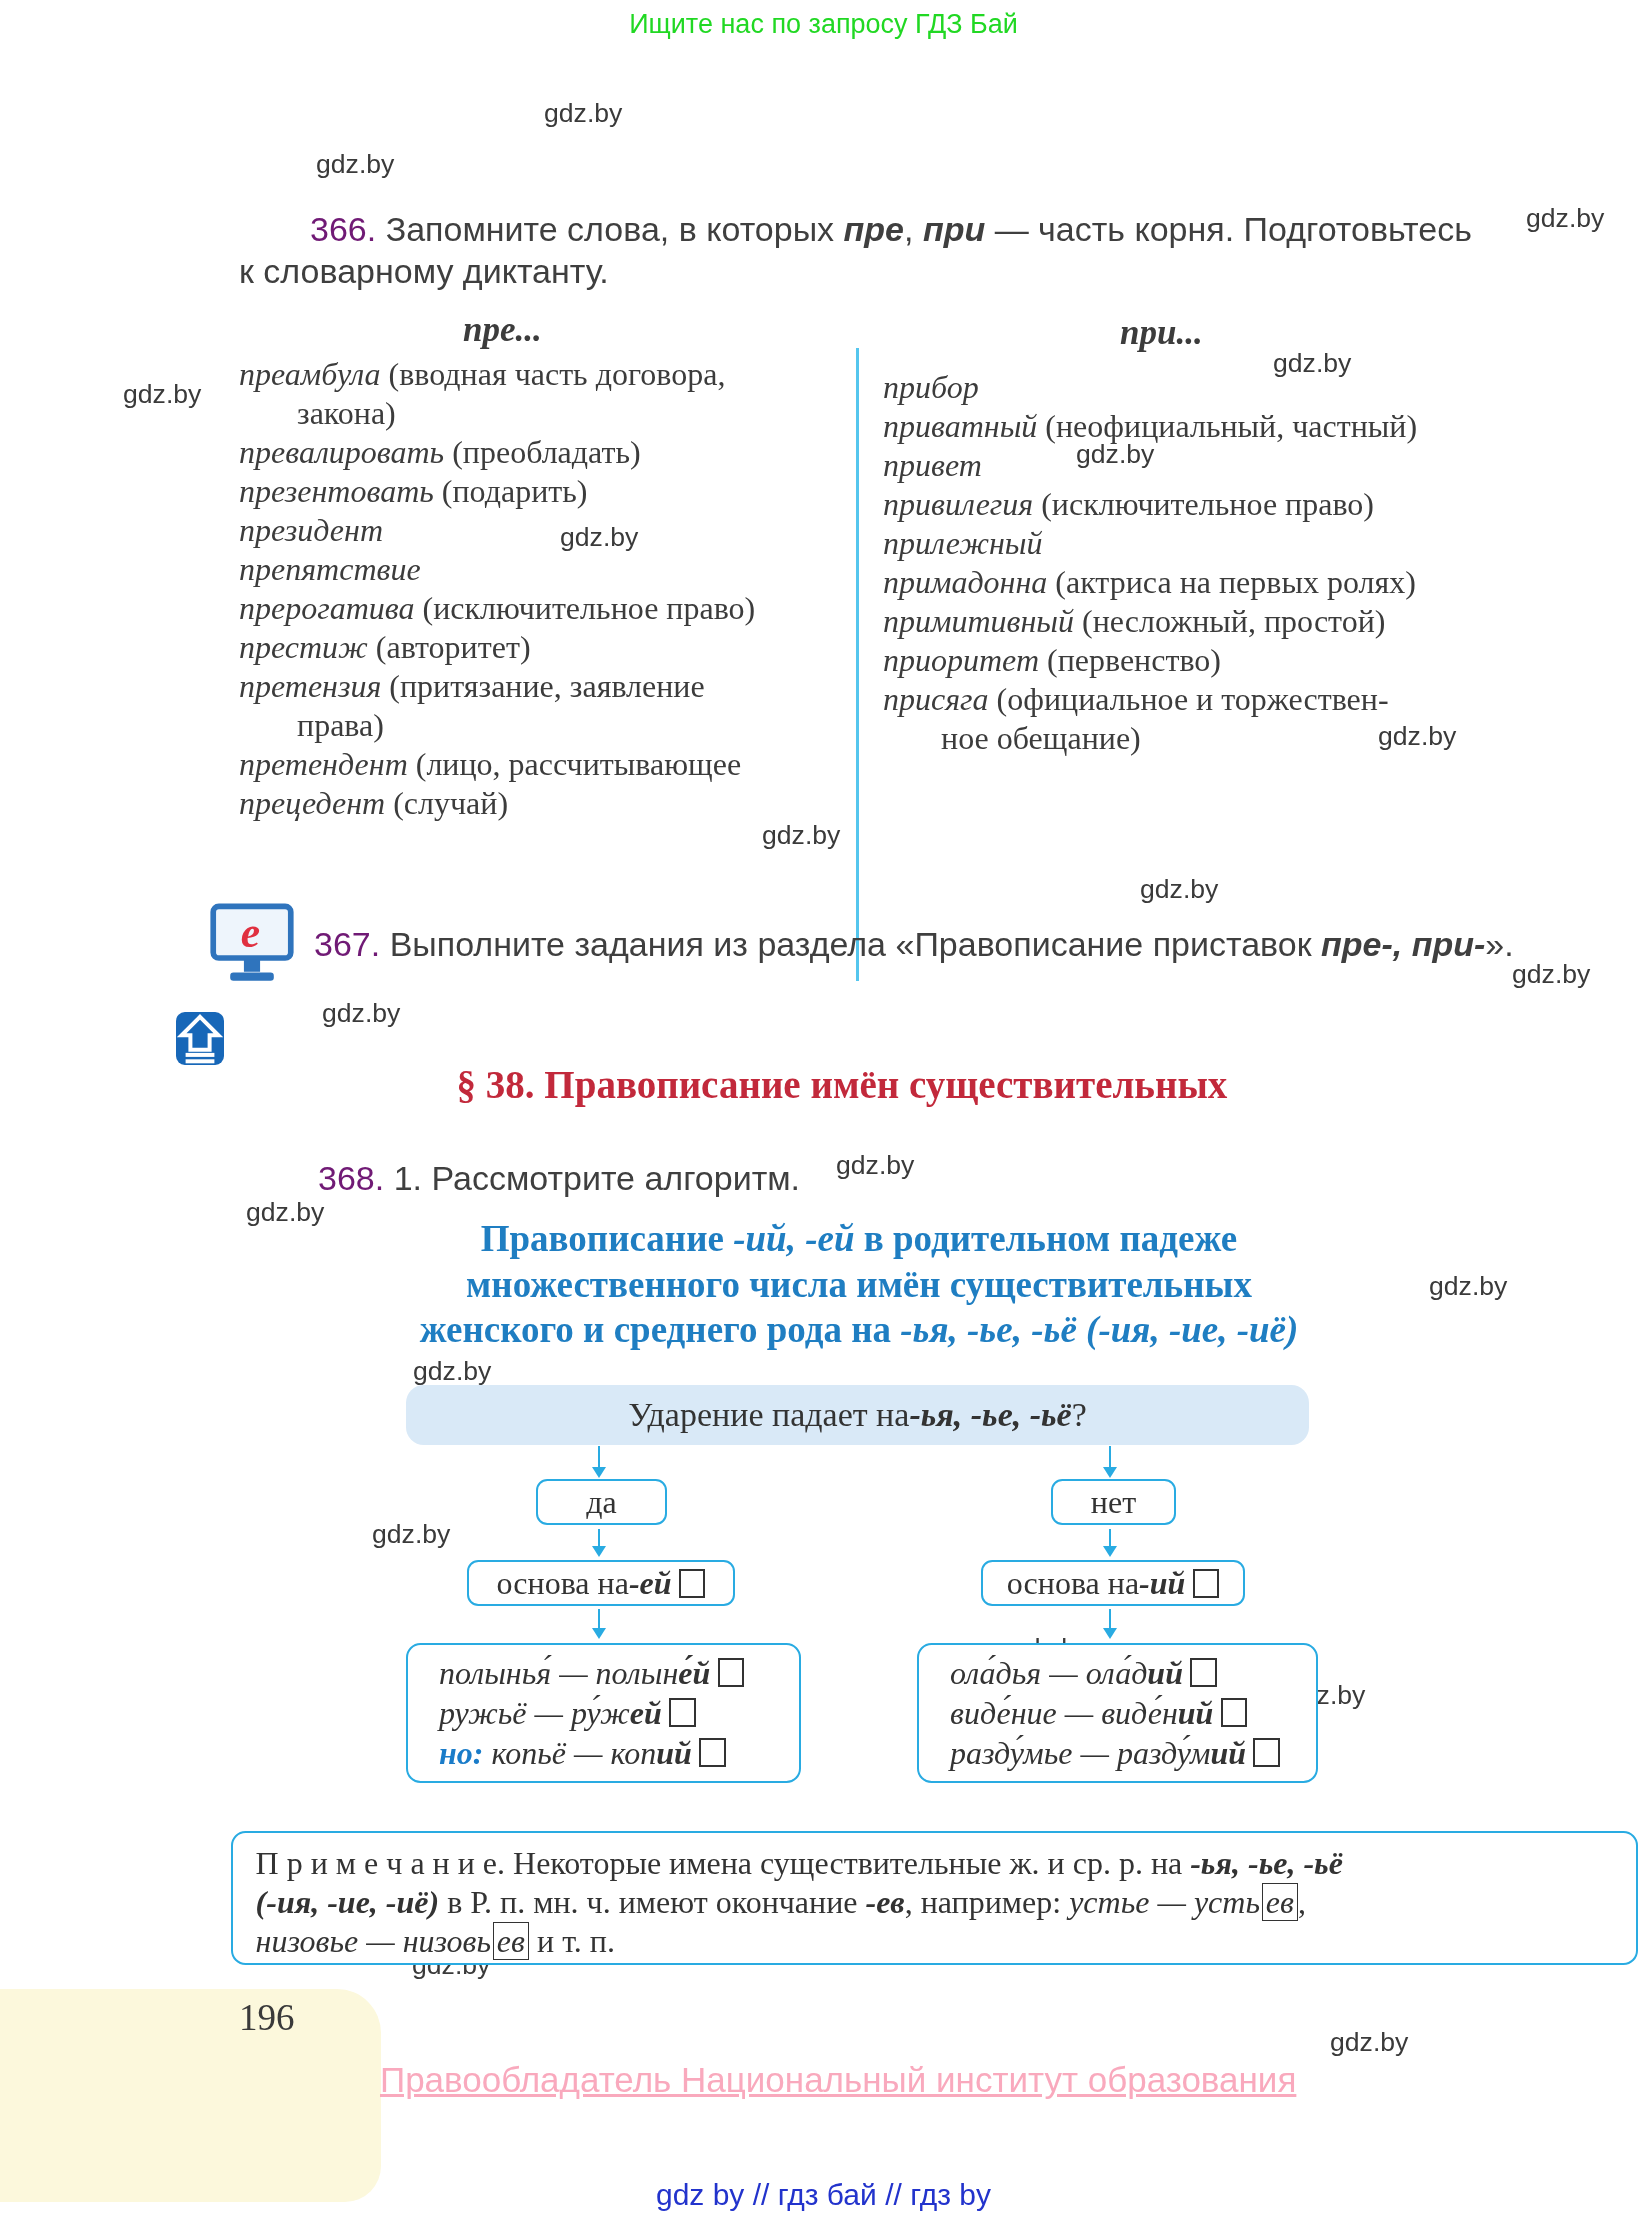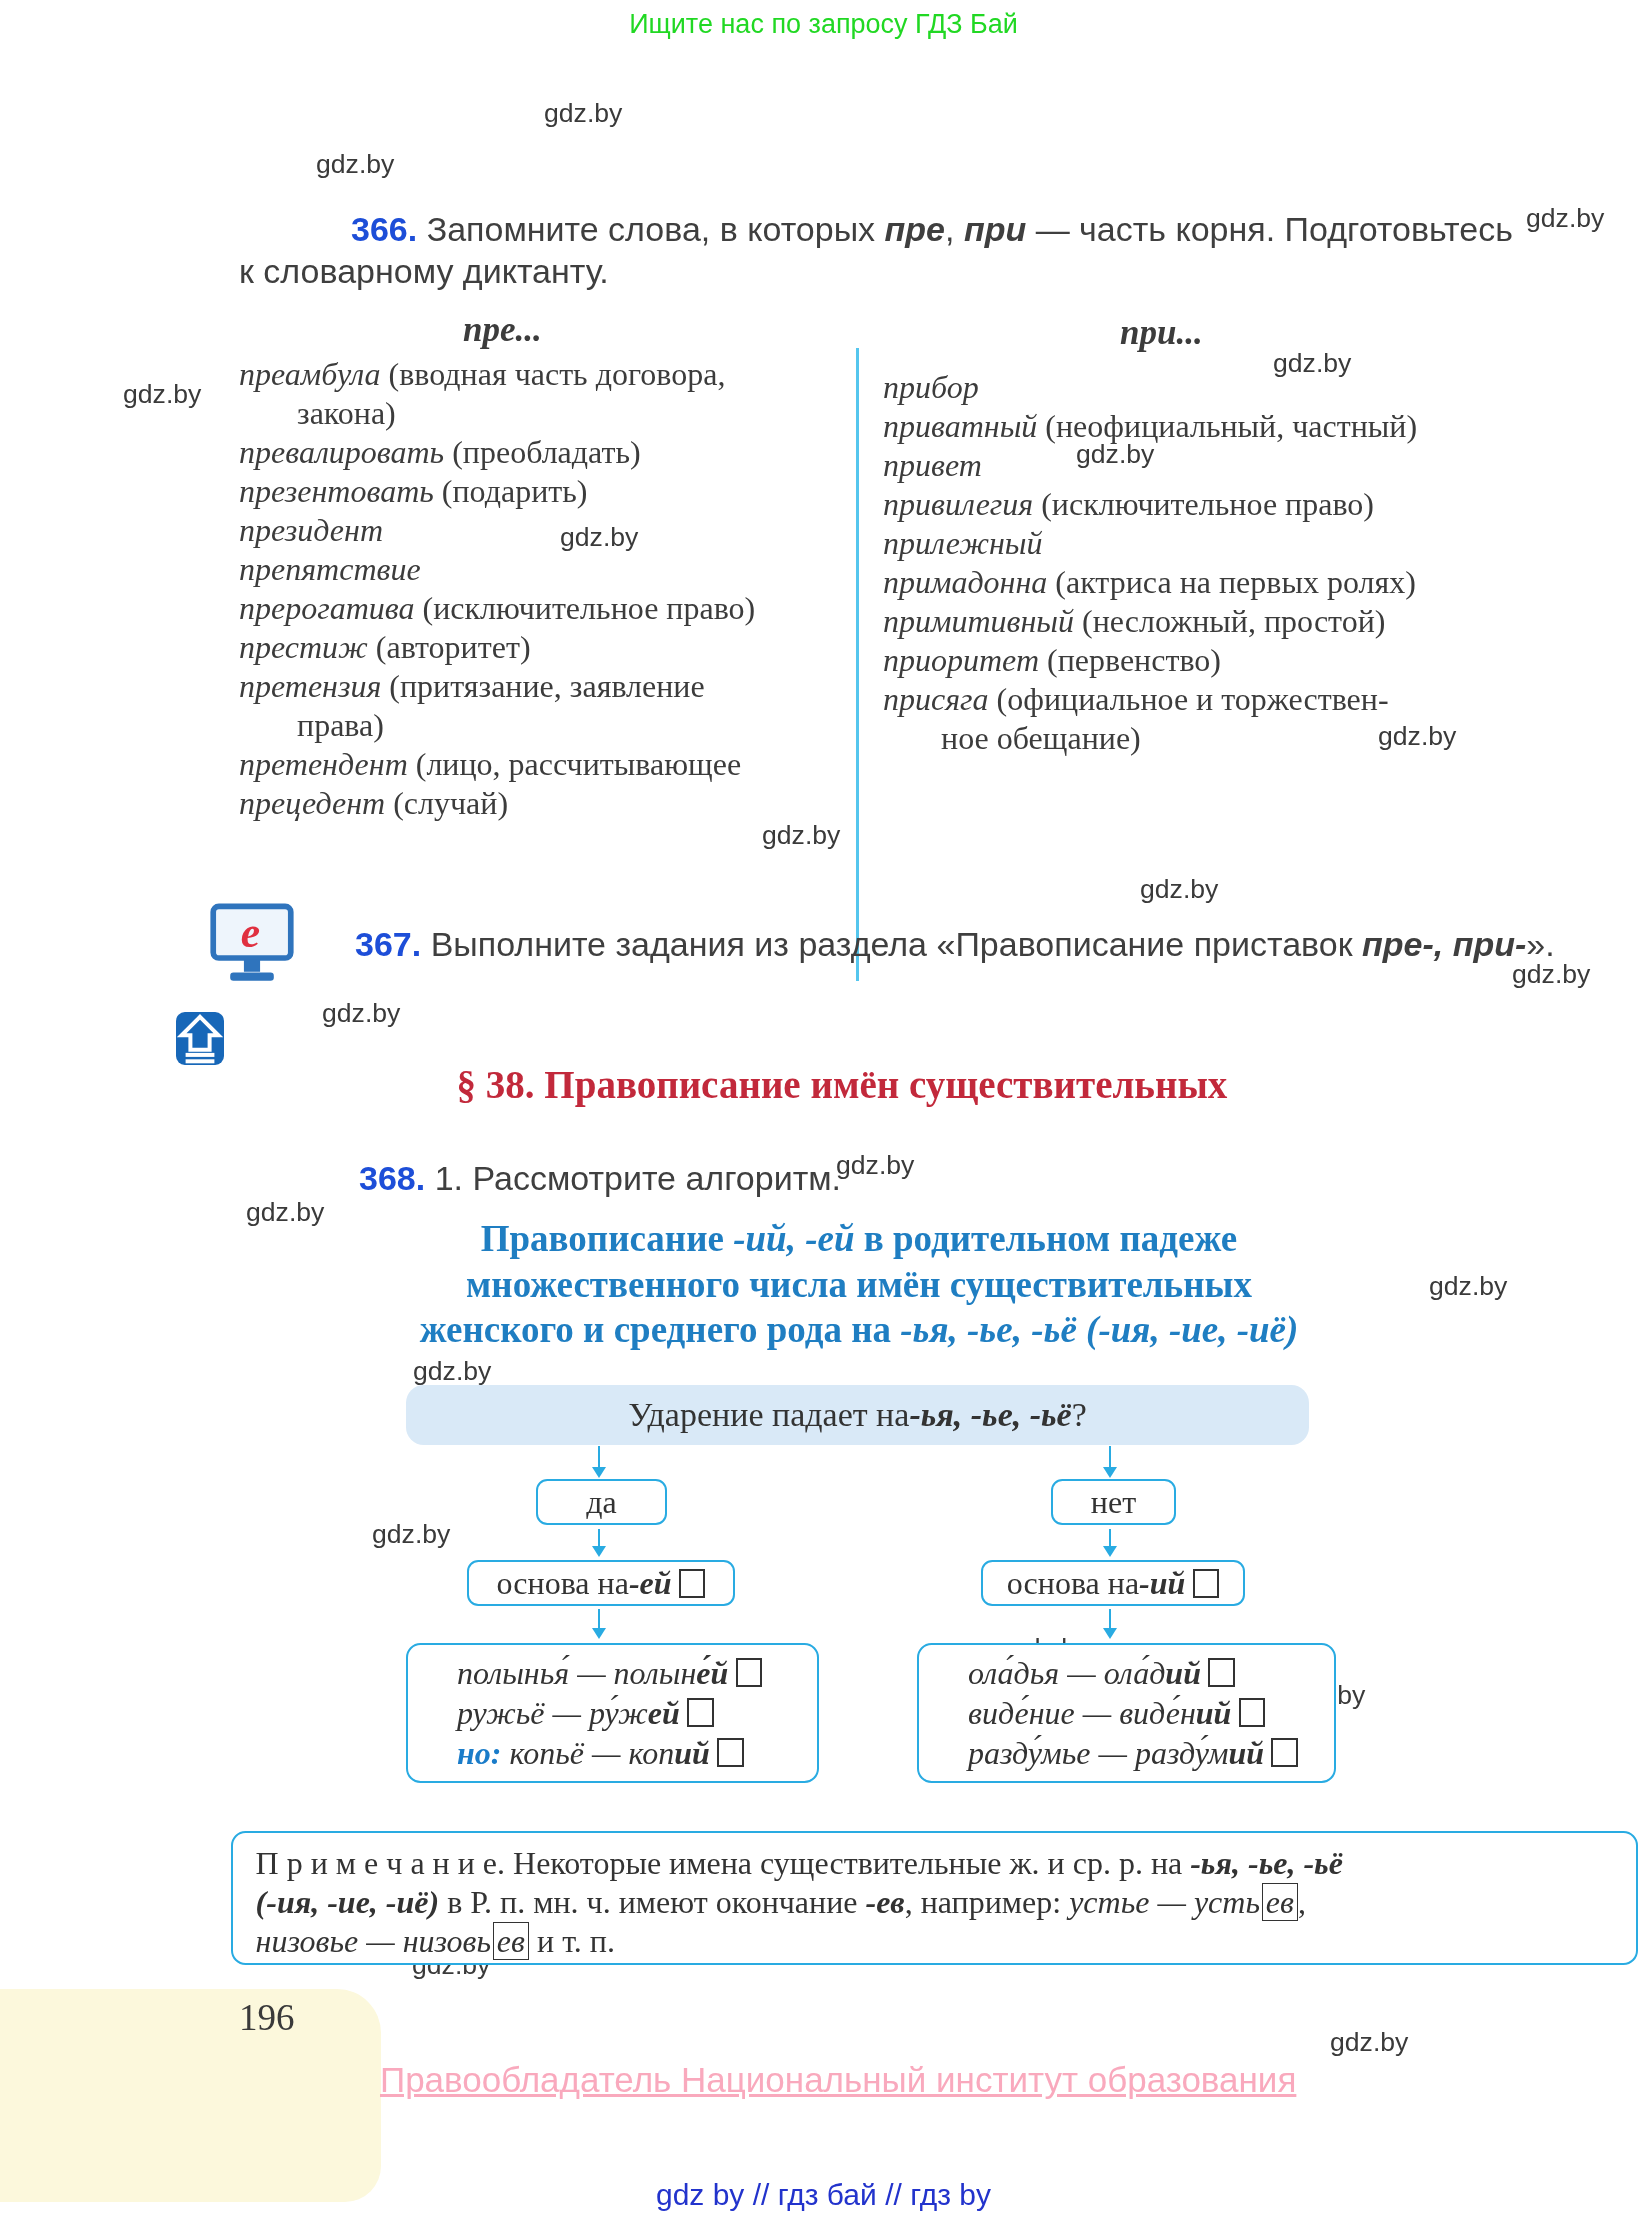--- a/index.html
+++ b/index.html
@@ -2,21 +2,21 @@
 <html style="font-size:13px"><head>
 <meta charset="utf-8">
 <style>
   html,body{margin:0;padding:0;background:#fff;}
   #page{position:relative;width:1647px;height:2216px;background:#ffffff;overflow:hidden;
         font-family:"Liberation Serif",serif;color:#3c3c3c;}
   .wm{position:absolute;font:400 26.6px "Liberation Sans",sans-serif;color:#3a3a3a;white-space:nowrap;}
   .banner{position:absolute;top:9px;left:0;width:100%;text-align:center;
           font:400 27px "Liberation Sans",sans-serif;color:#21d823;}
   .instr{position:absolute;font:400 34px "Liberation Sans",sans-serif;color:#3f3f3f;white-space:nowrap;}
-  .num{color:#1d4ed8;font-weight:bold;margin-left:41px;}
+  .num{color:#701a75;font-weight:normal;}
   .i{font-style:italic;}
   .bi{font-style:italic;font-weight:bold;}
   .bi-sans{font-style:italic;font-weight:bold;}
   .blue{color:#1a7cc9;font-weight:bold;}
   .sq{display:inline-block;width:22.6px;height:25px;border:2.4px solid #333;margin-left:7.3px;vertical-align:-3.2px;background:#fff;}
   .ibox{font-style:italic;border:1.6px solid #333;padding:0 3.2px;margin-left:1.6px;}
   .col{position:absolute;font:400 32px/39px "Liberation Serif",serif;color:#3c3c3c;}
   .col .tline{white-space:nowrap;}
   .tline.ind{padding-left:58px;}
   .col-header{position:absolute;font:italic 700 35px "Liberation Serif",serif;color:#3c3c3c;}
@@ -29,21 +29,21 @@
              border-radius:17.7px;display:flex;align-items:center;justify-content:center;
              font:400 34px "Liberation Serif",serif;color:#333;}
   .fc-box{position:absolute;background:#fff;border:2.4px solid #29abe2;border-radius:11.3px;
           display:flex;align-items:center;justify-content:center;
           font:400 32px "Liberation Serif",serif;color:#333;white-space:nowrap;}
   .fc-arrow{position:absolute;width:2.4px;background:#29abe2;}
   .fc-arrow::after{content:"";position:absolute;left:50%;transform:translateX(-50%);bottom:-10.5px;
           width:0;height:0;border-left:7.3px solid transparent;border-right:7.3px solid transparent;
           border-top:11.3px solid #29abe2;}
   .ex-box{position:absolute;background:#fff;border:2.4px solid #29abe2;border-radius:14.5px;
-          display:flex;flex-direction:column;justify-content:center;padding-left:49px;
+          display:flex;flex-direction:column;justify-content:center;padding-left:31px;
           font:italic 400 32px/40px "Liberation Serif",serif;color:#333;}
   .note-box{position:absolute;left:231px;top:1831px;width:1407px;height:134px;border:2.4px solid #29abe2;
           border-radius:14.5px;background:#fff;box-sizing:border-box;padding:11.3px 0 0 22.6px;
           font:400 32px/39px "Liberation Serif",serif;color:#333;}
   .note-box .tline{white-space:nowrap;}
   .yellow-block{position:absolute;left:0;top:1989px;width:381px;height:213px;background:#fcf8dc;
           border-radius:0 44px 36px 0;}
   .page-num{position:absolute;left:239px;top:1996px;font:400 37px "Liberation Serif",serif;color:#3a3a3a;}
   .copyright{position:absolute;left:380px;top:2060px;font:400 35px "Liberation Sans",sans-serif;
           color:#f9a9bd;text-decoration:underline;white-space:nowrap;cursor:pointer;}

